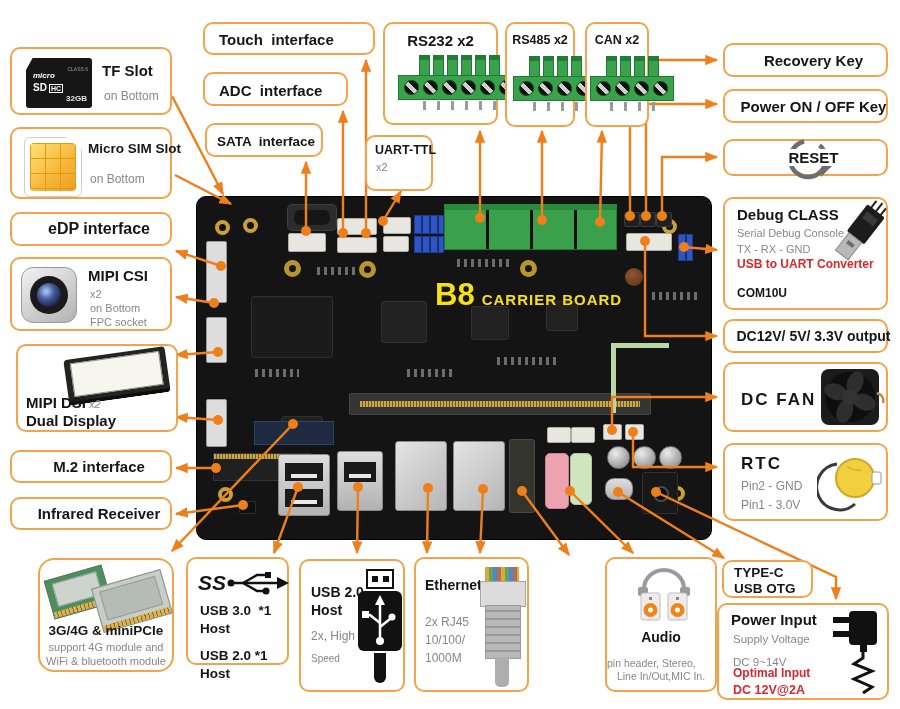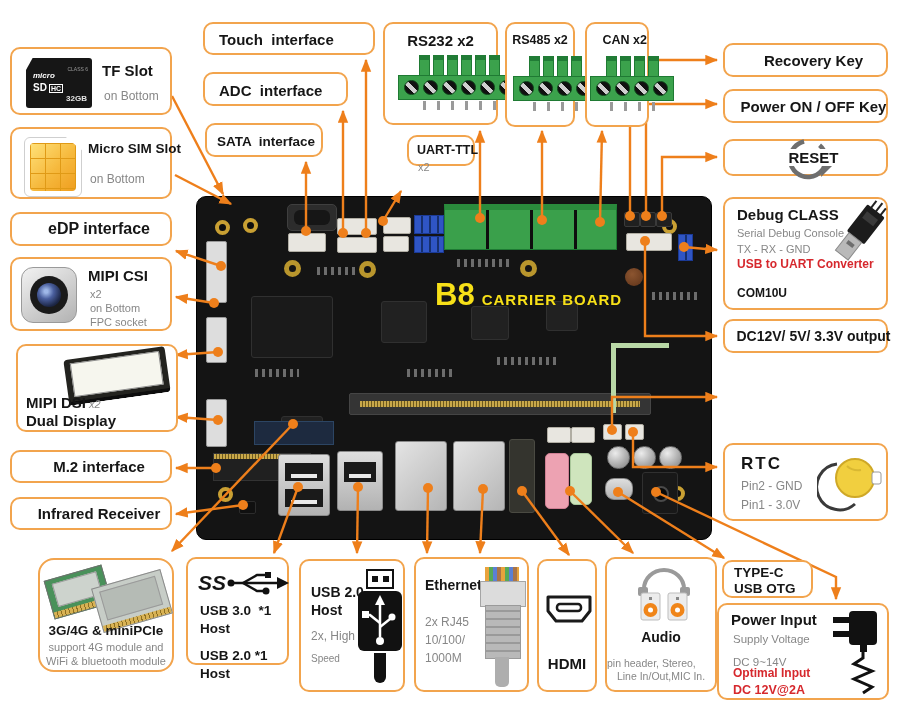--- a/index.html
+++ b/index.html
@@ -336,21 +336,21 @@
           <i class="leg"></i>
           <i class="leg"></i>
           <i class="leg"></i>
           <i class="leg"></i>
           <i class="leg"></i>
           <i class="leg"></i>
         </div>
     </div>
   </div>
 
-  <div class="co" style="left:407px;top:135px;width:68px;height:31px">
+  <div class="co" style="left:365px;top:135px;width:68px;height:56px">
     <div class="t abs" style="left:8px;top:6px;font-size:12.5px">UART-TTL</div>
     <div class="g abs" style="left:9px;top:24px;font-size:11px">x2</div>
   </div>
 
   <div class="co" style="left:505px;top:22px;width:70px;height:105px">
     <div class="t abs" style="left:0;top:9px;width:100%;text-align:center;font-size:12.5px">RS485 x2</div>
     <div class="term abs" style="left:6px;top:32px">
       <div class="pins">
           <i class="pin"></i>
           <i class="pin"></i>
@@ -366,21 +366,21 @@
       <div class="legs">
           <i class="leg"></i>
           <i class="leg"></i>
           <i class="leg"></i>
           <i class="leg"></i>
         </div>
     </div>
   </div>
 
   <div class="co" style="left:585px;top:22px;width:64px;height:105px">
-    <div class="t abs" style="left:0;top:9px;width:100%;text-align:right;font-size:12.5px">CAN x2</div>
+    <div class="t abs" style="left:0;top:9px;width:100%;text-align:center;font-size:12.5px">CAN x2</div>
     <div class="term abs" style="left:3px;top:32px">
       <div class="pins">
           <i class="pin"></i>
           <i class="pin"></i>
           <i class="pin"></i>
           <i class="pin"></i>
         </div>
       <div class="tbody">
           <i class="scr"></i>
           <i class="scr"></i>
@@ -428,20 +428,35 @@
         <rect x="22" y="40" width="16" height="22" fill="#b9b9b9" stroke="#8a8a8a"></rect>
         <rect x="26" y="46" width="8" height="4" fill="#6e6e6e"></rect>
       </g>
     </svg>
   </div>
 
   <div class="co" style="left:723px;top:319px;width:165px;height:34px">
     <div class="ctr t" style="font-size:14px">DC12V/ 5V/ 3.3V output</div>
   </div>
 
+  <div class="co" style="left:723px;top:362px;width:165px;height:70px">
+    <div class="t abs" style="left:16px;top:26px;font-size:17px;letter-spacing:2px">DC FAN</div>
+    <svg class="abs" style="left:94px;top:3px" width="66" height="62" viewBox="0 0 66 62">
+      <rect x="2" y="2" width="58" height="56" rx="8" fill="#1b1b1b"></rect>
+      <circle cx="31" cy="30" r="25" fill="#0e0e0e"></circle>
+      <g fill="#2e2e2e">
+        <ellipse cx="31" cy="15" rx="8" ry="12" transform="rotate(20 31 30)"></ellipse>
+        <ellipse cx="31" cy="15" rx="8" ry="12" transform="rotate(110 31 30)"></ellipse>
+        <ellipse cx="31" cy="15" rx="8" ry="12" transform="rotate(200 31 30)"></ellipse>
+        <ellipse cx="31" cy="15" rx="8" ry="12" transform="rotate(290 31 30)"></ellipse>
+      </g>
+      <circle cx="31" cy="30" r="8" fill="#333"></circle>
+      <path d="M58,26 q8,3 6,10" stroke="#c98a4a" stroke-width="2.5" fill="none"></path>
+    </svg>
+  </div>
 
   <div class="co" style="left:723px;top:443px;width:165px;height:78px">
     <div class="t abs" style="left:16px;top:9px;font-size:17px;letter-spacing:2px">RTC</div>
     <div class="g abs" style="left:16px;top:34px;font-size:12px">Pin2 - GND</div>
     <div class="g abs" style="left:16px;top:53px;font-size:12px">Pin1 - 3.0V</div>
     <svg class="abs" style="left:92px;top:5px" width="66" height="66" viewBox="0 0 66 66">
       <path d="M38,54 a23,23 0 1 1 -18,-40" stroke="#3a3a3a" stroke-width="3" fill="none"></path>
       <circle cx="38" cy="28" r="19" fill="#f1cf3f" stroke="#cfa827" stroke-width="2"></circle>
       <path d="M30,16 q5,5 14,4" stroke="#d9b832" stroke-width="2" fill="none"></path>
       <rect x="55" y="22" width="9" height="12" rx="2" fill="#fff" stroke="#999"></rect>
@@ -518,27 +533,20 @@
     <div class="g abs" style="left:9px;top:74px;font-size:12px">10/100/</div>
     <div class="g abs" style="left:9px;top:92px;font-size:12px">1000M</div>
     <div class="abs" style="left:62px;top:8px;width:48px;height:120px">
       <div class="abs" style="left:7px;top:0;width:34px;height:14px;background:repeating-linear-gradient(90deg,#e8a33c 0 4px,#57a957 4px 8px,#5b7fd4 8px 12px,#a87449 12px 16px)"></div>
       <div class="abs" style="left:2px;top:14px;width:44px;height:24px;background:#dcdcdc;border:1px solid #a5a5a5"></div>
       <div class="abs" style="left:7px;top:38px;width:34px;height:52px;background:#b9b9b9;border:1px solid #9a9a9a;background-image:repeating-linear-gradient(0deg,transparent 0 6px,#9a9a9a 6px 8px);background-size:8px 100%,100% 100%"></div>
       <div class="abs" style="left:17px;top:90px;width:14px;height:30px;background:#aeaeae;border-radius:0 0 5px 5px"></div>
     </div>
   </div>
 
-  <div class="co" style="left:537px;top:559px;width:60px;height:133px">
-    <svg class="abs" style="left:5px;top:30px" width="50" height="38" viewBox="0 0 50 38">
-      <polygon points="4,6 46,6 46,20 38,30 12,30 4,20" fill="#fff" stroke="#1a1a1a" stroke-width="3" stroke-linejoin="round"></polygon>
-      <rect x="13" y="13" width="24" height="7" rx="3" fill="#fff" stroke="#1a1a1a" stroke-width="2.5"></rect>
-    </svg>
-    <div class="t abs" style="left:0;top:94px;width:100%;text-align:center;font-size:15px">HDMI</div>
-  </div>
 
   <div class="co" style="left:605px;top:557px;width:112px;height:135px">
     <svg class="abs" style="left:22px;top:6px" width="70" height="58" viewBox="0 0 70 58">
       <path d="M15,24 A20,19 0 0 1 55,24" stroke="#9a9a9a" stroke-width="4" fill="none"></path>
       <rect x="9" y="22" width="10" height="9" rx="2" fill="#9a9a9a"></rect>
       <rect x="51" y="22" width="10" height="9" rx="2" fill="#9a9a9a"></rect>
       <rect x="12" y="28" width="19" height="27" rx="2" fill="#ececec" stroke="#bdbdbd"></rect>
       <rect x="39" y="28" width="19" height="27" rx="2" fill="#ececec" stroke="#bdbdbd"></rect>
       <rect x="20" y="32" width="3" height="3" fill="#888"></rect>
         <rect x="47" y="32" width="3" height="3" fill="#888"></rect>

